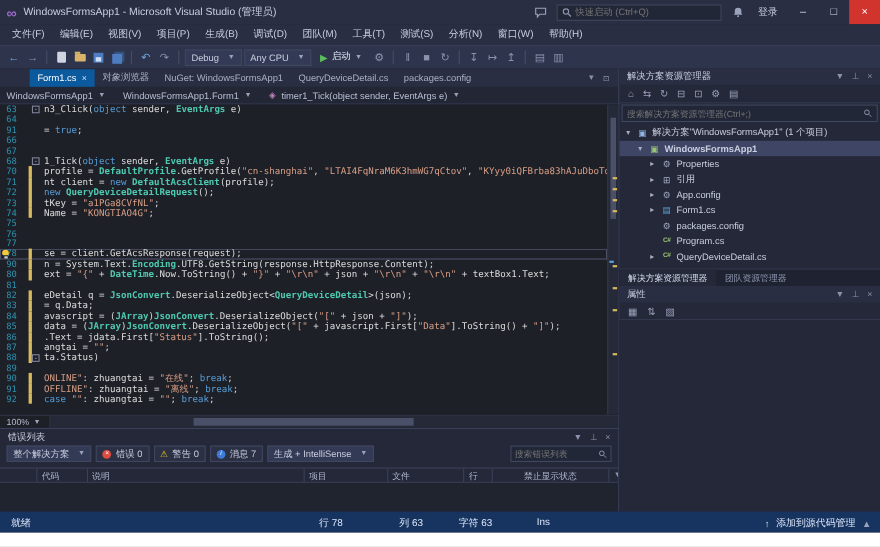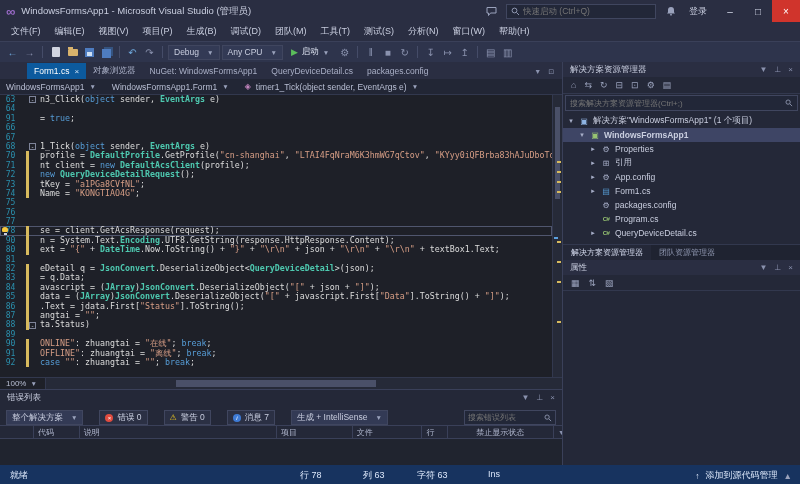--- a/index.html
+++ b/index.html
@@ -77,21 +77,21 @@
 
   .editor-bottom { flex:0 0 12px; display:flex; background:#1E2028; border-top:1px solid #32384E; }
   .zoom { width:46px; display:flex; align-items:center; gap:4px; font-size:8px; color:#B9BFD4; padding-left:6px; border-right:1px solid #32384E; }
   .hscroll { flex:1; position:relative; background:#262A38; }
   .hthumb { position:absolute; top:2px; bottom:2px; left:130px; width:200px; background:#4A5068; }
 
   
   .errorlist { flex:0 0 76px; display:flex; flex-direction:column; background:#242838; border-top:1px solid #3A4059; }
   .panel-caption { height:15px; flex:0 0 15px; display:flex; align-items:center; font-size:8.5px; color:#C9CEDF; padding:0 7px; }
   .cap-icons { margin-left:auto; display:flex; gap:7px; color:#8A92AE; font-size:8px; }
-  .el-toolbar { flex:0 0 20px; display:flex; align-items:flex-end; gap:16px; padding:0 6px; font-size:8.5px; }
+  .el-toolbar { flex:0 0 20px; display:flex; align-items:flex-start; gap:4px; padding:0 6px; font-size:8.5px; }
   .el-btn { display:flex; align-items:center; gap:4px; height:15px; border:1px solid #40465F; background:#2B3044; padding:0 5px; color:#C9CEDF; }
   .errico { width:8px; height:8px; border-radius:50%; background:#E04B3F; color:#fff; font-size:6px; line-height:8px; text-align:center; }
   .warnico { color:#F2CB1D; font-size:8px; }
   .infoico { width:8px; height:8px; border-radius:50%; background:#3E7BD6; color:#fff; font-size:6px; line-height:8px; text-align:center; font-style:italic; }
   .el-search { margin-left:auto; width:92px; height:15px; border:1px solid #40465F; background:#222738; display:flex; align-items:center; padding:0 3px; gap:2px; }
   .el-search input { flex:1; width:60px; background:none; border:0; outline:0; color:#8F97B0; font-size:8px; font-family:inherit; }
   .el-header { flex:0 0 14px; display:flex; background:#242838; border-top:1px solid #3A4059; border-bottom:1px solid #3A4059; font-size:8px; color:#AEB5CC; }
   .el-cell { display:flex; align-items:center; padding:0 4px; border-right:1px solid #3A4059; white-space:nowrap; overflow:hidden; }
   .funnel { color:#8A92AE; font-size:7px; }
   .el-body { flex:1; background:#20242F; }
@@ -112,21 +112,21 @@
   .se-tabs { flex:0 0 16px; display:flex; background:#1F2331; border-top:1px solid #32384E; font-size:8px; }
   .se-tab { padding:0 8px; display:flex; align-items:center; color:#8F97B0; }
   .se-tab.active { background:#242838; color:#D6DCEF; }
   .props-toolbar { flex:0 0 16px; display:flex; gap:9px; padding:0 8px; align-items:center; color:#9AA2BC; font-size:9px; border-bottom:1px solid #32384E; }
   .props-content { flex:1; background:#242838; }
 
   
   .statusbar { flex:0 0 19px; background:#17335F; position:relative; font-size:9px; color:#DCE7FA; }
   .statusbar span { position:absolute; top:4px; }
   .sb-ready { left:10px; }
-  .sb-line { left:300px; } .sb-col { left:363px; } .sb-char { left:417px; } .sb-ins { left:488px; }
+  .sb-line { left:290px; } .sb-col { left:363px; } .sb-char { left:417px; } .sb-ins { left:488px; }
   .sb-right { right:8px; display:flex; gap:6px; align-items:center; }
   .sb-right i { font-style:normal; font-size:8.5px; }
 </style>
 </head>
 <body>
 
 <div class="vs">
 
   <div class="titlebar">
     <span class="vslogo">∞</span>

